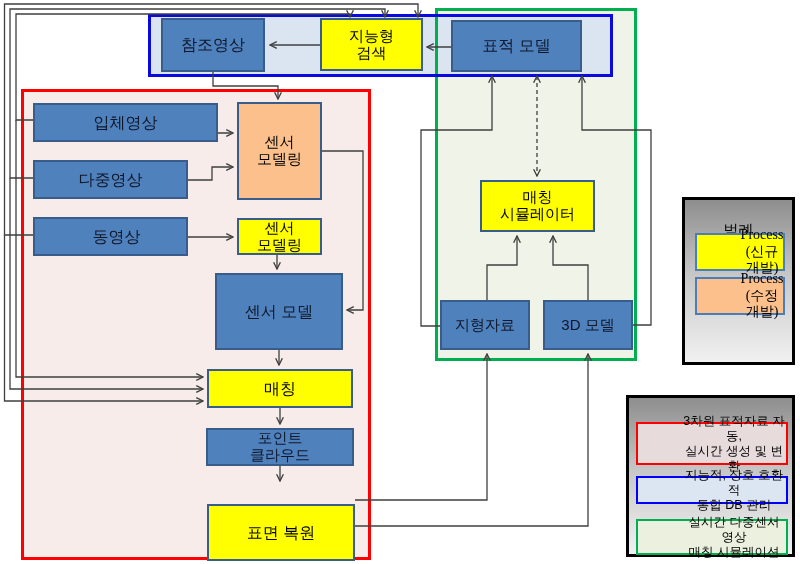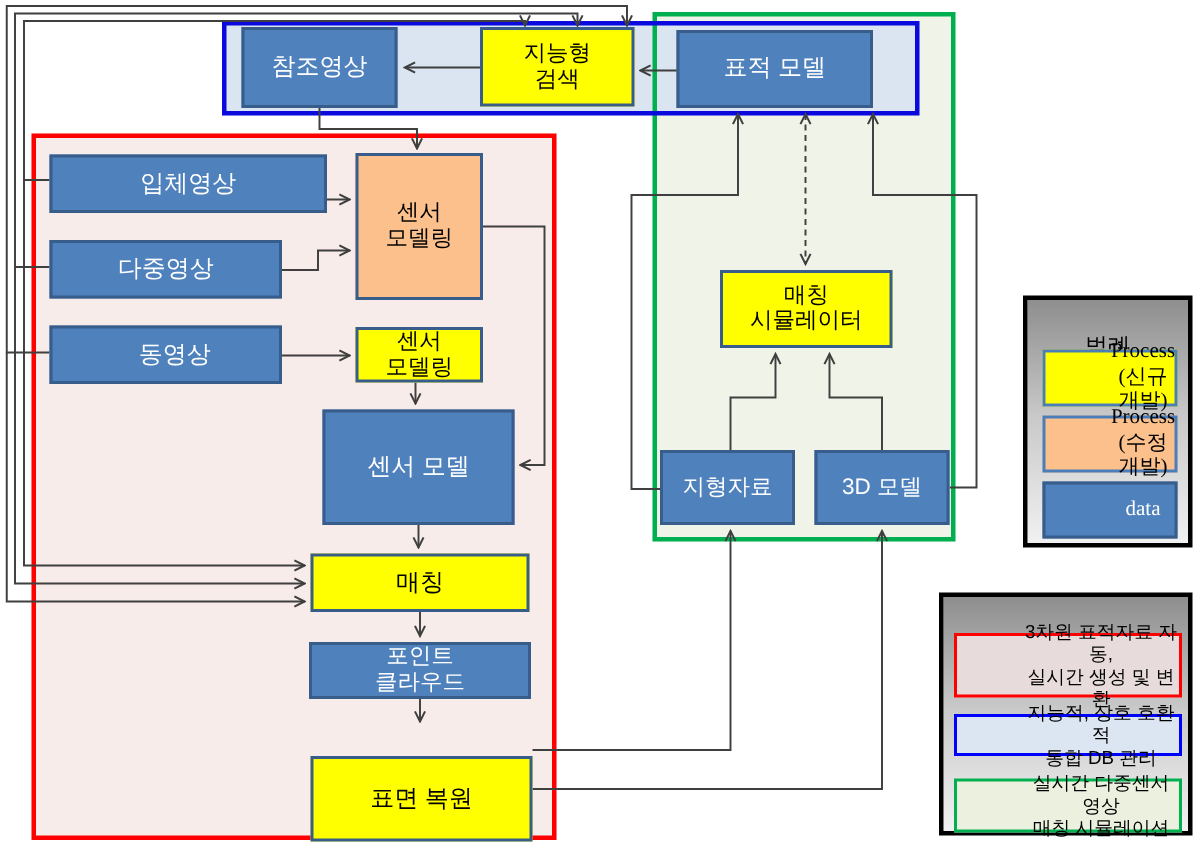--- a/index.html
+++ b/index.html
@@ -13,21 +13,21 @@
   .blue-fill{left:148px;top:14px;width:465px;height:63px;background:#dbe5f1;z-index:2;}
   .red-frame{left:21px;top:89px;width:350px;height:471px;background:#f7ecea;border:3px solid #ff0000;z-index:1;}
   .green-frame{left:435px;top:8px;width:202px;height:353px;border:3px solid #00b050;background:transparent;z-index:3;}
   .blue-frame{left:148px;top:14px;width:465px;height:63px;border:3px solid #0a0adf;background:transparent;z-index:4;}
   svg.wires{position:absolute;left:0;top:0;z-index:5;}
   
   .node{
     display:flex;align-items:center;justify-content:center;text-align:center;
     font-size:16px;line-height:1.12;white-space:pre-line;z-index:6;
   }
-  .node.blue{background:#4f81bd;border:2px solid #385d8a;color:#ffffff;}
+  .node.blue{background:#4f81bd;border:2px solid #385d8a;color:#0f172a;}
   .node.yellow{background:#ffff00;border:2px solid #385d8a;color:#000000;}
   .node.orange{background:#fbc08c;border:2px solid #385d8a;color:#000000;}
   .sm{font-size:15px;}
   
   .panel{border:3px solid #000000;background:linear-gradient(180deg,#8e8e8e 0%,#c9c9c9 48%,#f1f1f1 100%);z-index:6;}
   .panel .ptitle{display:block;text-align:center;font-size:15px;color:#000;padding-top:21px;}
   .pitem{
     position:absolute;box-sizing:border-box;display:flex;align-items:center;justify-content:center;
     text-align:center;white-space:pre-line;font-size:13px;line-height:1.2;color:#000;padding-left:44px;
   }
@@ -114,21 +114,20 @@
 시뮬레이터</div>
   <div class="node blue sm" style="left:440px;top:300px;width:90px;height:50px;">지형자료</div>
   <div class="node blue sm" style="left:543px;top:300px;width:90px;height:50px;">3D 모델</div>
 
   <div class="panel legend">
     <span class="ptitle">범례</span>
     <div class="pitem serif li-yellow">Process
 (신규 개발)</div>
     <div class="pitem serif li-orange">Process
 (수정 개발)</div>
-    <div class="pitem serif li-blue">data</div>
   </div>
 
   <div class="panel scope">
     <span class="ptitle">개발범위</span>
     <div class="pitem si-red">3차원 표적자료 자동,
 실시간 생성 및 변환</div>
     <div class="pitem si-blue">지능적, 상호 호환적
 통합 DB 관리</div>
     <div class="pitem si-green">실시간 다중센서 영상
 매칭 시뮬레이션</div>

